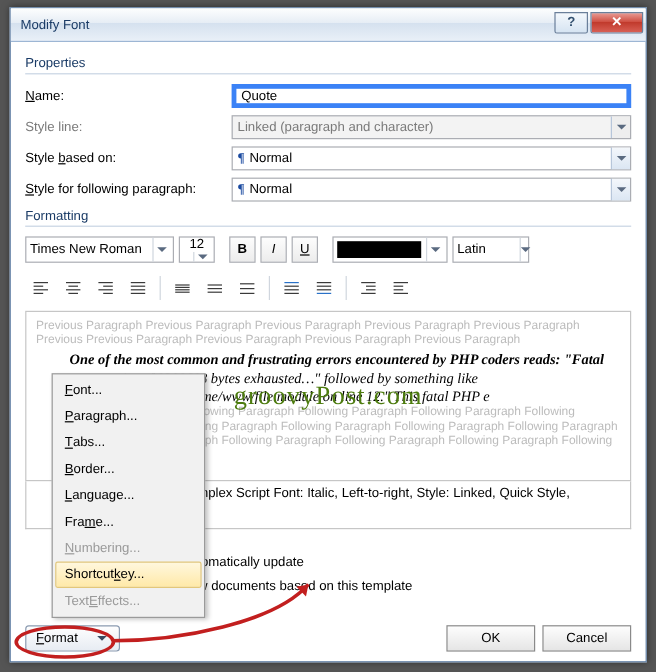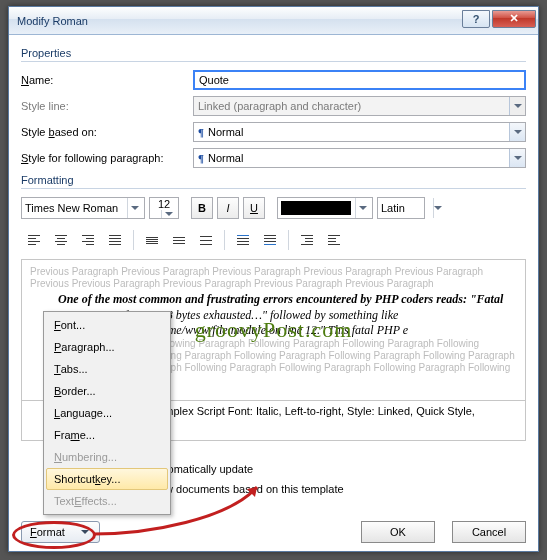--- a/index.html
+++ b/index.html
@@ -10,70 +10,70 @@
   .titlebtn { width: 28px; height: 18px; margin-top: -4px; border: 1px solid #6a7f9a; border-radius: 0 0 2px 2px; display: flex; align-items: center; justify-content: center; background: linear-gradient(#f4f8fc,#d6e4f2); color:#33506f; }
   .titlebtn.close { width: 44px; background: linear-gradient(#e89a93,#cf4f42 45%,#c0392b 46%,#d86055); color:#fff; margin-right: 2px; margin-left: 2px; }
   .titlebtn.help { margin-left: 4px; }
   .body { padding: 8px 12px 10px 12px; position: relative; height: calc(100% - 28px); }
   .group-label { color: #1a3b66; margin: 4px 0 2px 0; }
   .hr { height: 1px; background: #c8d4e3; margin: 2px 0 8px 0; }
   .proprow { display: flex; align-items: center; margin-bottom: 6px; }
   .proprow .lbl { width: 172px; color: #000; }
   .proprow .lbl span.ul { text-decoration: underline; }
   .proprow .lbl.disabled { color: #7a7a7a; }
-  .txt { flex: 1; height: 20px; border: 2px solid #3b82f6; padding: 1px 4px; background: #fff; }
+  .txt { flex: 1; height: 20px; border: 4px solid #3b82f6; padding: 1px 4px; background: #fff; }
   .combo { flex: 1; height: 20px; border: 1px solid #abadb3; background: #fff; display: flex; align-items: center; padding-left: 4px; position: relative; }
   .combo .pil { color: #1a4aa0; font-family: "Times New Roman", serif; font-weight: bold; margin-right: 4px; }
   .combo .drop { width: 16px; height: 18px; position: absolute; right: 0; top: 0; background: linear-gradient(#f4f7fb,#dbe6f3); border-left: 1px solid #b7c6da; display:flex;align-items:center;justify-content:center; }
   .combo.disabled { background: #f3f3f3; color:#7a7a7a; }
   .combo.disabled .drop { background:#eee; }
   .chev { width:0;height:0;border-left:4px solid transparent;border-right:4px solid transparent;border-top:4px solid #5a6a80; }
   .toolbar { display:flex; align-items:center; gap:4px; margin: 4px 0 8px 0; }
   .tb { height:22px; border:1px solid #abadb3; background:#fff; display:flex; align-items:center; padding:0 3px; }
   .tb.btn { width:22px; justify-content:center; background:linear-gradient(#fdfdfd,#ececec); font-family:"Times New Roman",serif; }
   .tb.btn.u { text-decoration: underline; }
   .tb.btn.i { font-style: italic; }
   .tb.font { width:124px; }
   .tb.size { width:30px;flex-direction:column; }
   .tb.color { width:96px; }
   .tb.color .sw { width:70px; height:14px; background:#000; }
-  .tb.lang { width:48px;gap:28px; }
+  .tb.lang { width:64px;gap:28px; }
   .tb .drop2 { width:14px; height:20px; margin-left:auto; display:flex;align-items:center;justify-content:center;border-left:1px solid #d0d6de; }
   .toolbar2 { display:flex; align-items:center; gap:1px; background:#fff; padding:2px 0; margin-bottom:6px; }
   .tic { width:26px; height:22px; border:1px solid transparent; display:flex; align-items:center; justify-content:center; position:relative; }
   .sep { width:1px; height:20px; background:#d0d6de; margin:0 4px; }
   .lines { display:flex; flex-direction:column; gap:2px; align-items:flex-start; }
   .lines div { width:12px; height:1px; background:#3a3a3a; }
   .preview { border:1px solid #c6c6c6; height:142px; padding:6px 8px; background:#fff; overflow:hidden; position:relative; }
   .pv-small { color:#bcbcbc; font-family:Liberation Sans, sans-serif; font-size:10px; line-height:12px; }
   .pv-sample { color:#000; font-family:"Times New Roman",serif; font-style:italic; font-weight:bold; font-size:12px; line-height:14px; margin:2px 0; padding-left:28px; }
   .pv-sample2 { color:#000; font-family:"Times New Roman",serif; font-style:italic; font-size:12px; padding-left:72px; }
   .desc { border:1px solid #c6c6c6; border-top:none; height:40px; padding:4px 8px; background:#fff; color:#000; }
   .checks { margin-top:20px; }
   .checks label { display:flex; align-items:center; gap:4px; margin:2px 0; }
   .radiorow { display:flex; gap:16px; margin-top:4px; }
   .footer { position:absolute; left:12px; right:12px; bottom:8px; display:flex; align-items:center; }
   .fmt-btn { height:22px; border:1px solid #8a9ab0; border-radius:3px; background:linear-gradient(#fefefe,#e7ecf3); padding:0 10px 0 8px; display:flex; align-items:center; gap:16px; }
   .fmt-arrow { width:0;height:0;border-left:4px solid transparent;border-right:4px solid transparent;border-top:4px solid #3a4a60; }
-  .btn-std { width:74px; height:22px; border:1px solid #8a8a8a; background:linear-gradient(#fdfdfd,#e5e5e5); margin-left:17px; }
+  .btn-std { width:74px; height:22px; border:1px solid #8a8a8a; background:linear-gradient(#fdfdfd,#e5e5e5); margin-left:6px; }
   .ring { position:absolute; left:3px; bottom:2px; width:84px; height:28px; border:3px solid #c21f1f; border-radius:50%; pointer-events:none; }
   .swoosh { position:absolute; left:80px; bottom:12px; width:175px; height:60px; pointer-events:none; }
   .menu { position:absolute; left:34px; top:276px; width:128px; background:#f1f1f1; border:1px solid #9a9a9a; box-shadow:2px 2px 4px rgba(0,0,0,0.25); padding:2px; z-index:10; }
   .menu-item { height:22px; display:flex; align-items:center; padding:0 8px; color:#000; }
   .menu-item.disabled { color:#9a9a9a; }
   .menu-item.hover { background:linear-gradient(#fff7dd,#ffe9a8); border:1px solid #e3c77a; border-radius:2px; padding-left:7px; height:22px; }
   .menu-item span.ul { text-decoration: underline; }
   .watermark { position:absolute; left:50%; top:50%; transform:translate(-50%,-50%); font-family:Georgia,serif; font-size:22px; color:#4d7c0f; letter-spacing:1px; pointer-events:none; }
 </style>
 </head>
 <body>
 
 <div class="window">
   <div class="titlebar">
-    <span class="title">Modify Roman</span>
+    <span class="title">Modify Font</span>
     <div class="titlebtn help">
         <b>?</b>
       </div>
     <div class="titlebtn close">
         <b>✕</b>
       </div>
   </div>
   <div class="body">
     <div class="group-label">Properties</div>
     <div class="hr"></div>

